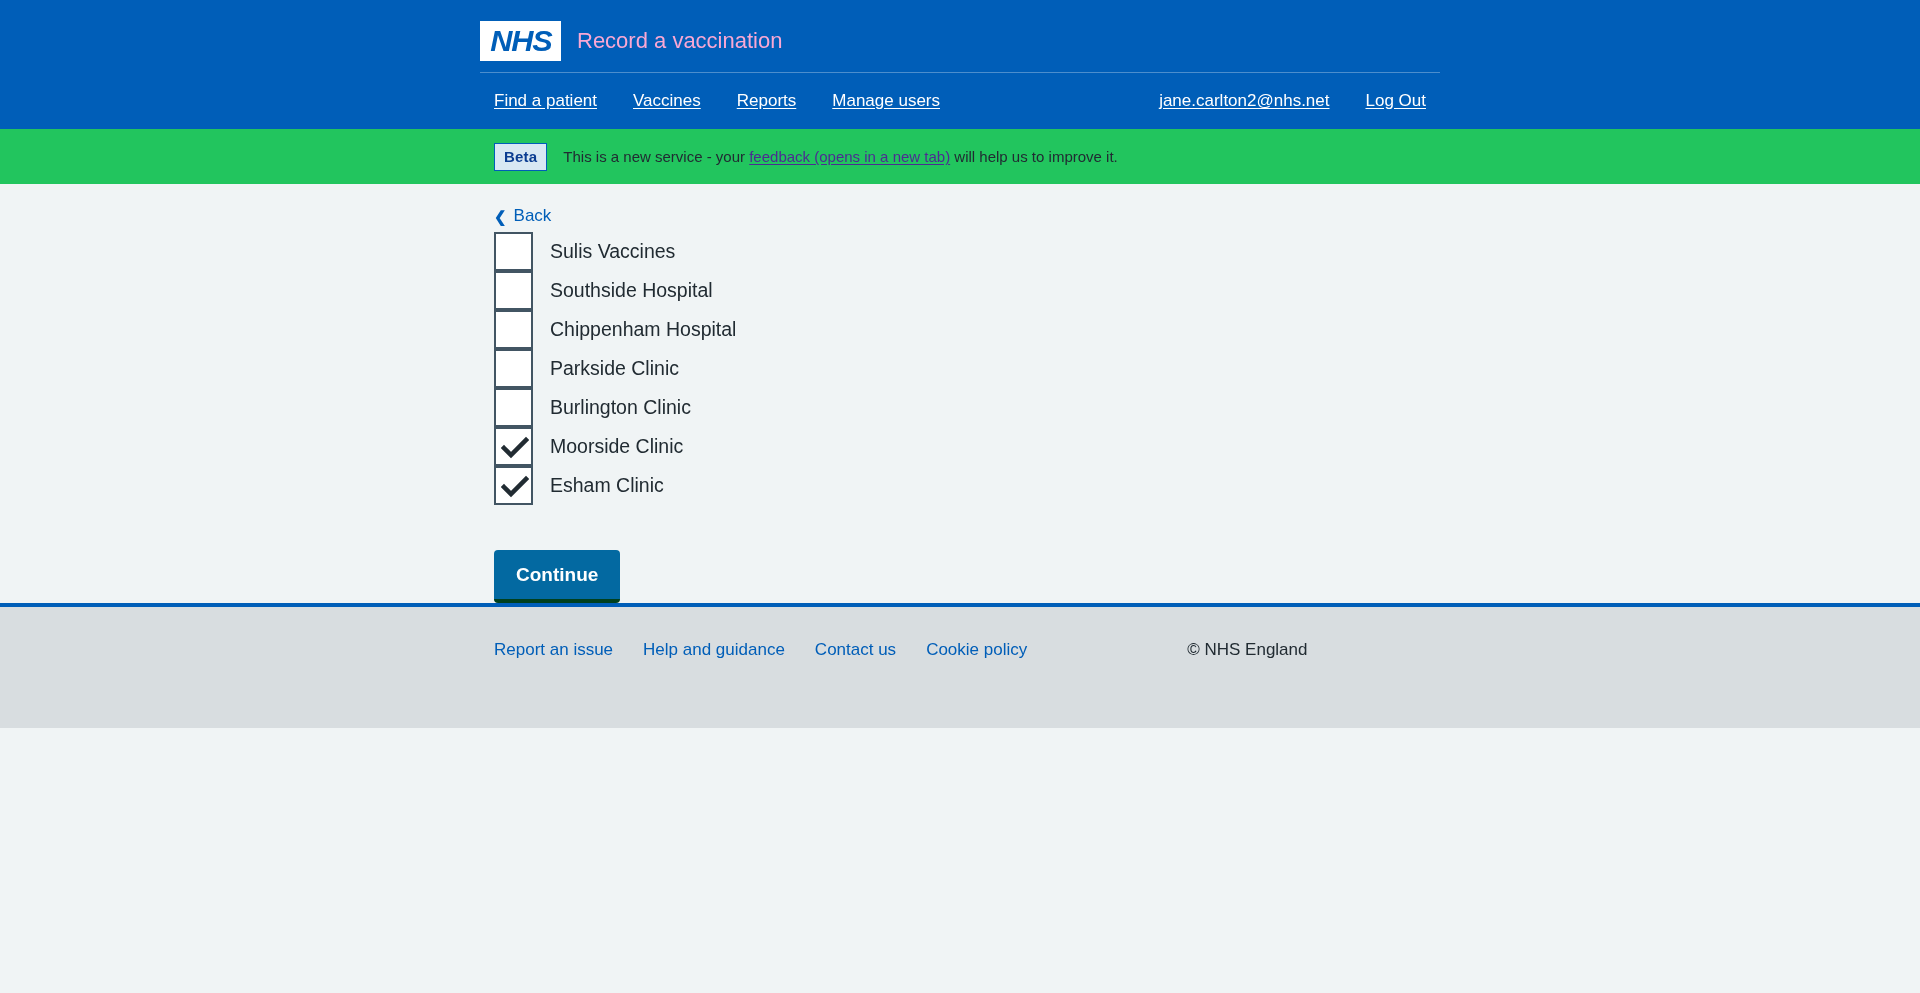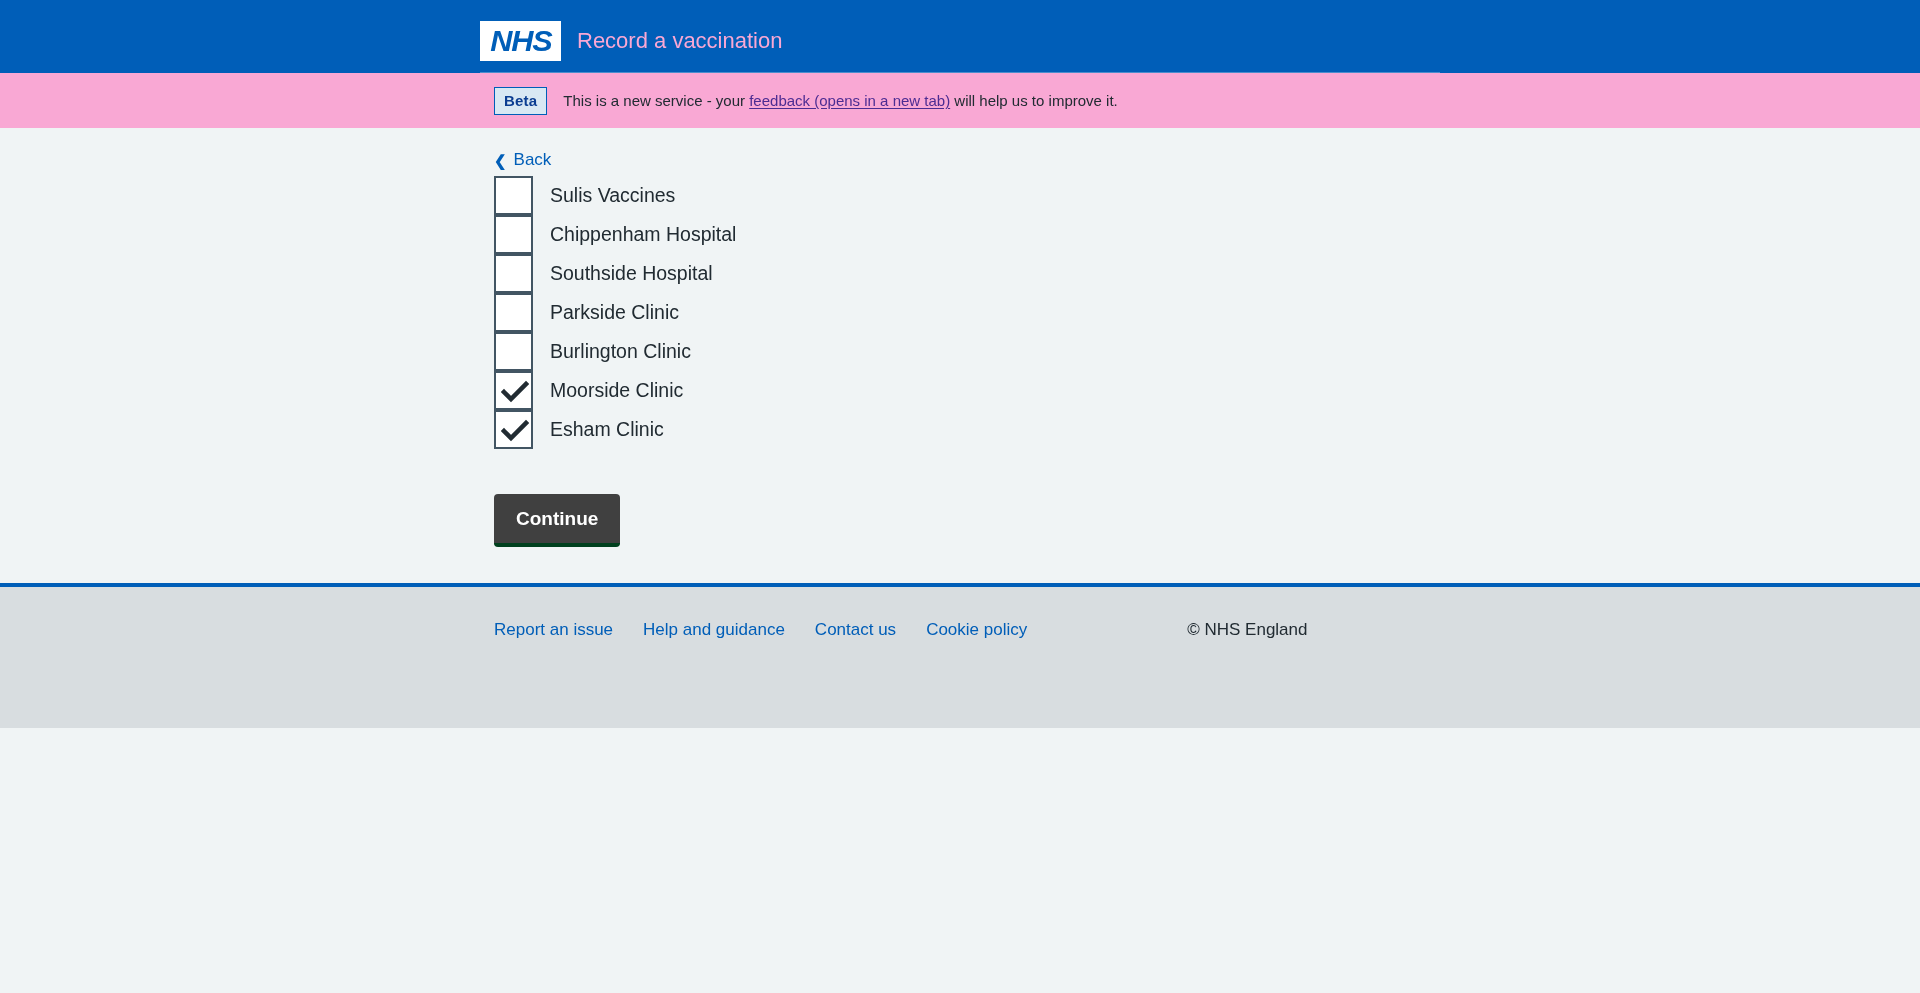--- a/index.html
+++ b/index.html
@@ -87,21 +87,21 @@
     color: #ffffff;
     font-size: 17px;
     text-decoration: underline;
     text-underline-offset: 2px;
     cursor: pointer;
     white-space: nowrap;
   }
 
   
   .beta-banner {
-    background: #f9a8d4;
+    background: #22c55e;
     width: 100%;
     padding: 14px 0 13px 0;
   }
   .beta-inner {
     width: 960px;
     margin: 0 auto;
     display: flex;
     align-items: center;
     padding-left: 14px;
   }
@@ -193,21 +193,21 @@
   }
   .checkbox-item.checked .checkbox-box svg { display: block; }
   .checkbox-label {
     color: #212b32;
     font-size: 19.5px;
     line-height: 1.2;
   }
 
   .continue-btn {
     margin-top: 45px;
-    background: #404040;
+    background: #0369a1;
     border: none;
     border-bottom: 4px solid #00401e;
     color: #ffffff;
     font-family: "Liberation Sans", sans-serif;
     font-size: 19px;
     font-weight: 700;
     padding: 14px 22px 13px 22px;
     border-radius: 4px;
     cursor: pointer;
     display: inline-block;
@@ -256,20 +256,34 @@
   <header class="nhs-header">
     <div class="container">
       <div class="header-top">
         <a class="nhs-logo">
           <span>NHS</span>
         </a>
         <div class="service-name">Record a vaccination</div>
       </div>
     </div>
     <div class="header-divider"></div>
+    <div class="container">
+      <nav class="nav-row">
+        <div class="nav-left">
+          <a>Find a patient</a>
+          <a>Vaccines</a>
+          <a>Reports</a>
+          <a>Manage users</a>
+        </div>
+        <div class="nav-right">
+          <a>jane.carlton2@nhs.net</a>
+          <a>Log Out</a>
+        </div>
+      </nav>
+    </div>
   </header>
 
   <div class="beta-banner">
     <div class="beta-inner">
       <strong class="beta-tag">Beta</strong>
       <span class="beta-text"><span>This is a new service - your </span><a>feedback (opens in a new tab)</a><span> will help us to improve it.</span></span>
     </div>
   </div>
 
   <main class="main-area">
@@ -287,28 +301,28 @@
           <span class="checkbox-box">
             
           </span>
           <span class="checkbox-label">Sulis Vaccines</span>
         </label>
 
         <label class="checkbox-item">
           <span class="checkbox-box">
             
           </span>
+          <span class="checkbox-label">Southside Hospital</span>
+        </label>
+
+        <label class="checkbox-item">
+          <span class="checkbox-box">
+            
+          </span>
           <span class="checkbox-label">Chippenham Hospital</span>
-        </label>
-
-        <label class="checkbox-item">
-          <span class="checkbox-box">
-            
-          </span>
-          <span class="checkbox-label">Southside Hospital</span>
         </label>
 
         <label class="checkbox-item">
           <span class="checkbox-box">
             
           </span>
           <span class="checkbox-label">Parkside Clinic</span>
         </label>
 
         <label class="checkbox-item">

